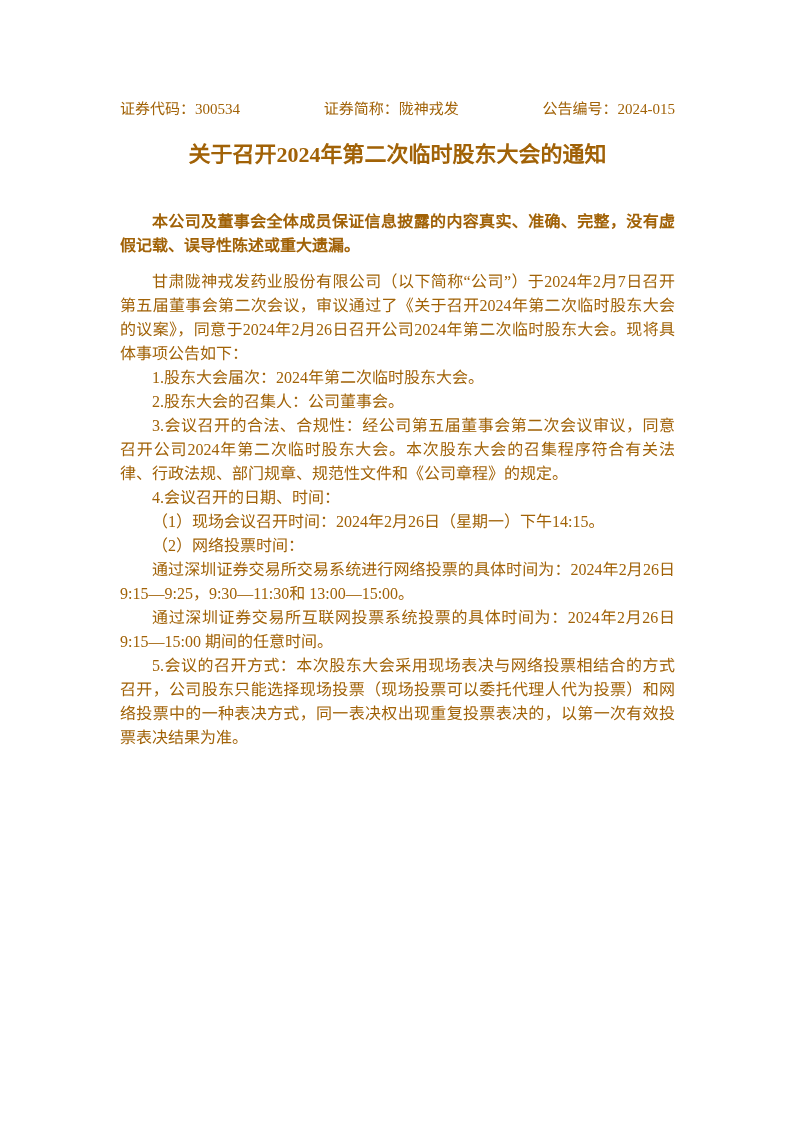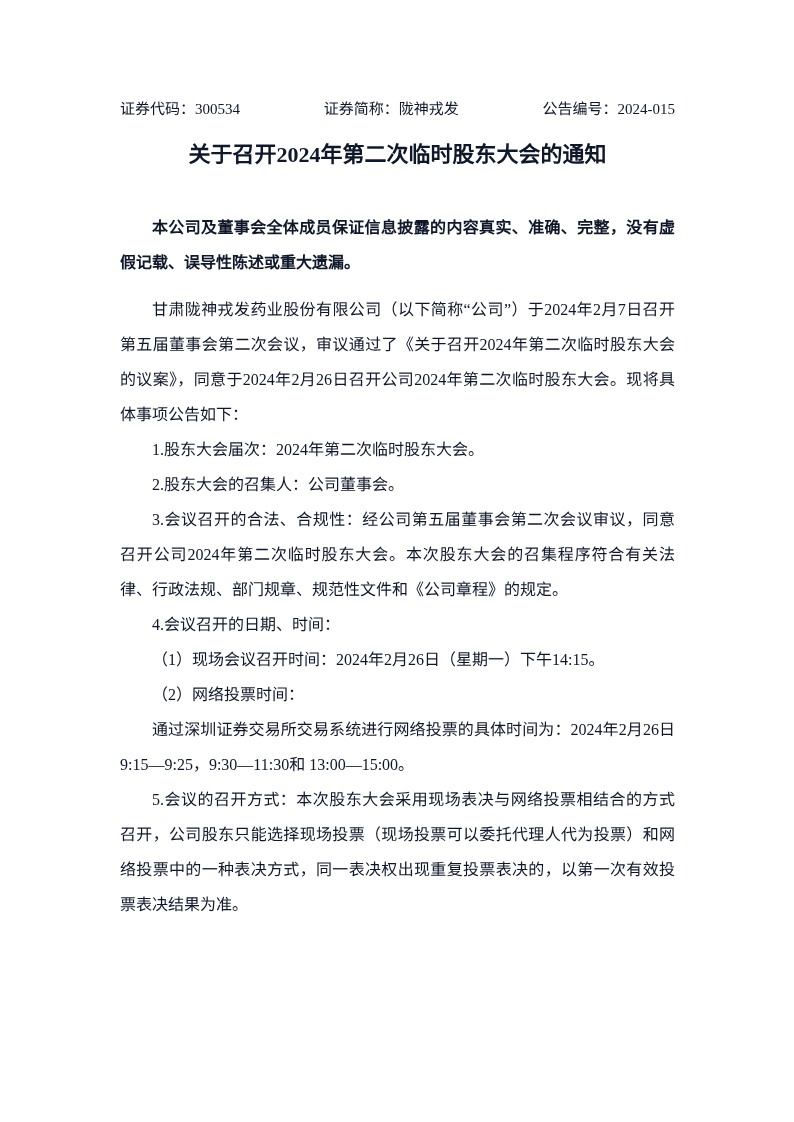--- a/index.html
+++ b/index.html
@@ -6,21 +6,21 @@
     margin: 0;
     padding: 0;
     background: #ffffff;
   }
   .page {
     position: relative;
     width: 794px;
     height: 1122px;
     margin: 0 auto;
     background: #ffffff;
-    color: #0f172a;
+    color: #a16207;
     box-sizing: border-box;
     padding: 98px 119px 0 120px;
     font-family: "Liberation Serif", "DejaVu Serif", serif;
     overflow: hidden;
   }
   .doc-header {
     display: flex;
     justify-content: space-between;
     align-items: baseline;
     font-size: 15px;
@@ -31,21 +31,21 @@
     text-align: center;
     font-size: 22px;
     font-weight: bold;
     line-height: 30px;
   }
   .doc-title.line1 { margin-top: 46px; }
   .doc-title.line2 { margin-top: 20px; }
   p.para {
     margin: 0;
     font-size: 16px;
-    line-height: 35px;
+    line-height: 24px;
     text-align: justify;
     text-justify: inter-ideograph;
     text-indent: 2em;
   }
   p.disclaimer {
     margin-top: 40px;
     font-weight: bold;
   }
   p.intro { margin-top: 12px; }
   p.section-heading { font-weight: bold; }
@@ -76,16 +76,17 @@
   <p class="para">3.会议召开的合法、合规性：经公司第五届董事会第二次会议审议，同意召开公司2024年第二次临时股东大会。本次股东大会的召集程序符合有关法律、行政法规、部门规章、规范性文件和《公司章程》的规定。</p>
 
   <p class="para">4.会议召开的日期、时间：</p>
 
   <p class="para">（1）现场会议召开时间：2024年2月26日（星期一）下午14:15。</p>
 
   <p class="para">（2）网络投票时间：</p>
 
   <p class="para">通过深圳证券交易所交易系统进行网络投票的具体时间为：2024年2月26日9:15—9:25，9:30—11:30和 13:00—15:00。</p>
 
+  <p class="para">通过深圳证券交易所互联网投票系统投票的具体时间为：2024年2月26日9:15—15:00 期间的任意时间。</p>
 
   <p class="para">5.会议的召开方式：本次股东大会采用现场表决与网络投票相结合的方式召开，公司股东只能选择现场投票（现场投票可以委托代理人代为投票）和网络投票中的一种表决方式，同一表决权出现重复投票表决的，以第一次有效投票表决结果为准。</p>
 
 </div>
 
 </body></html>

